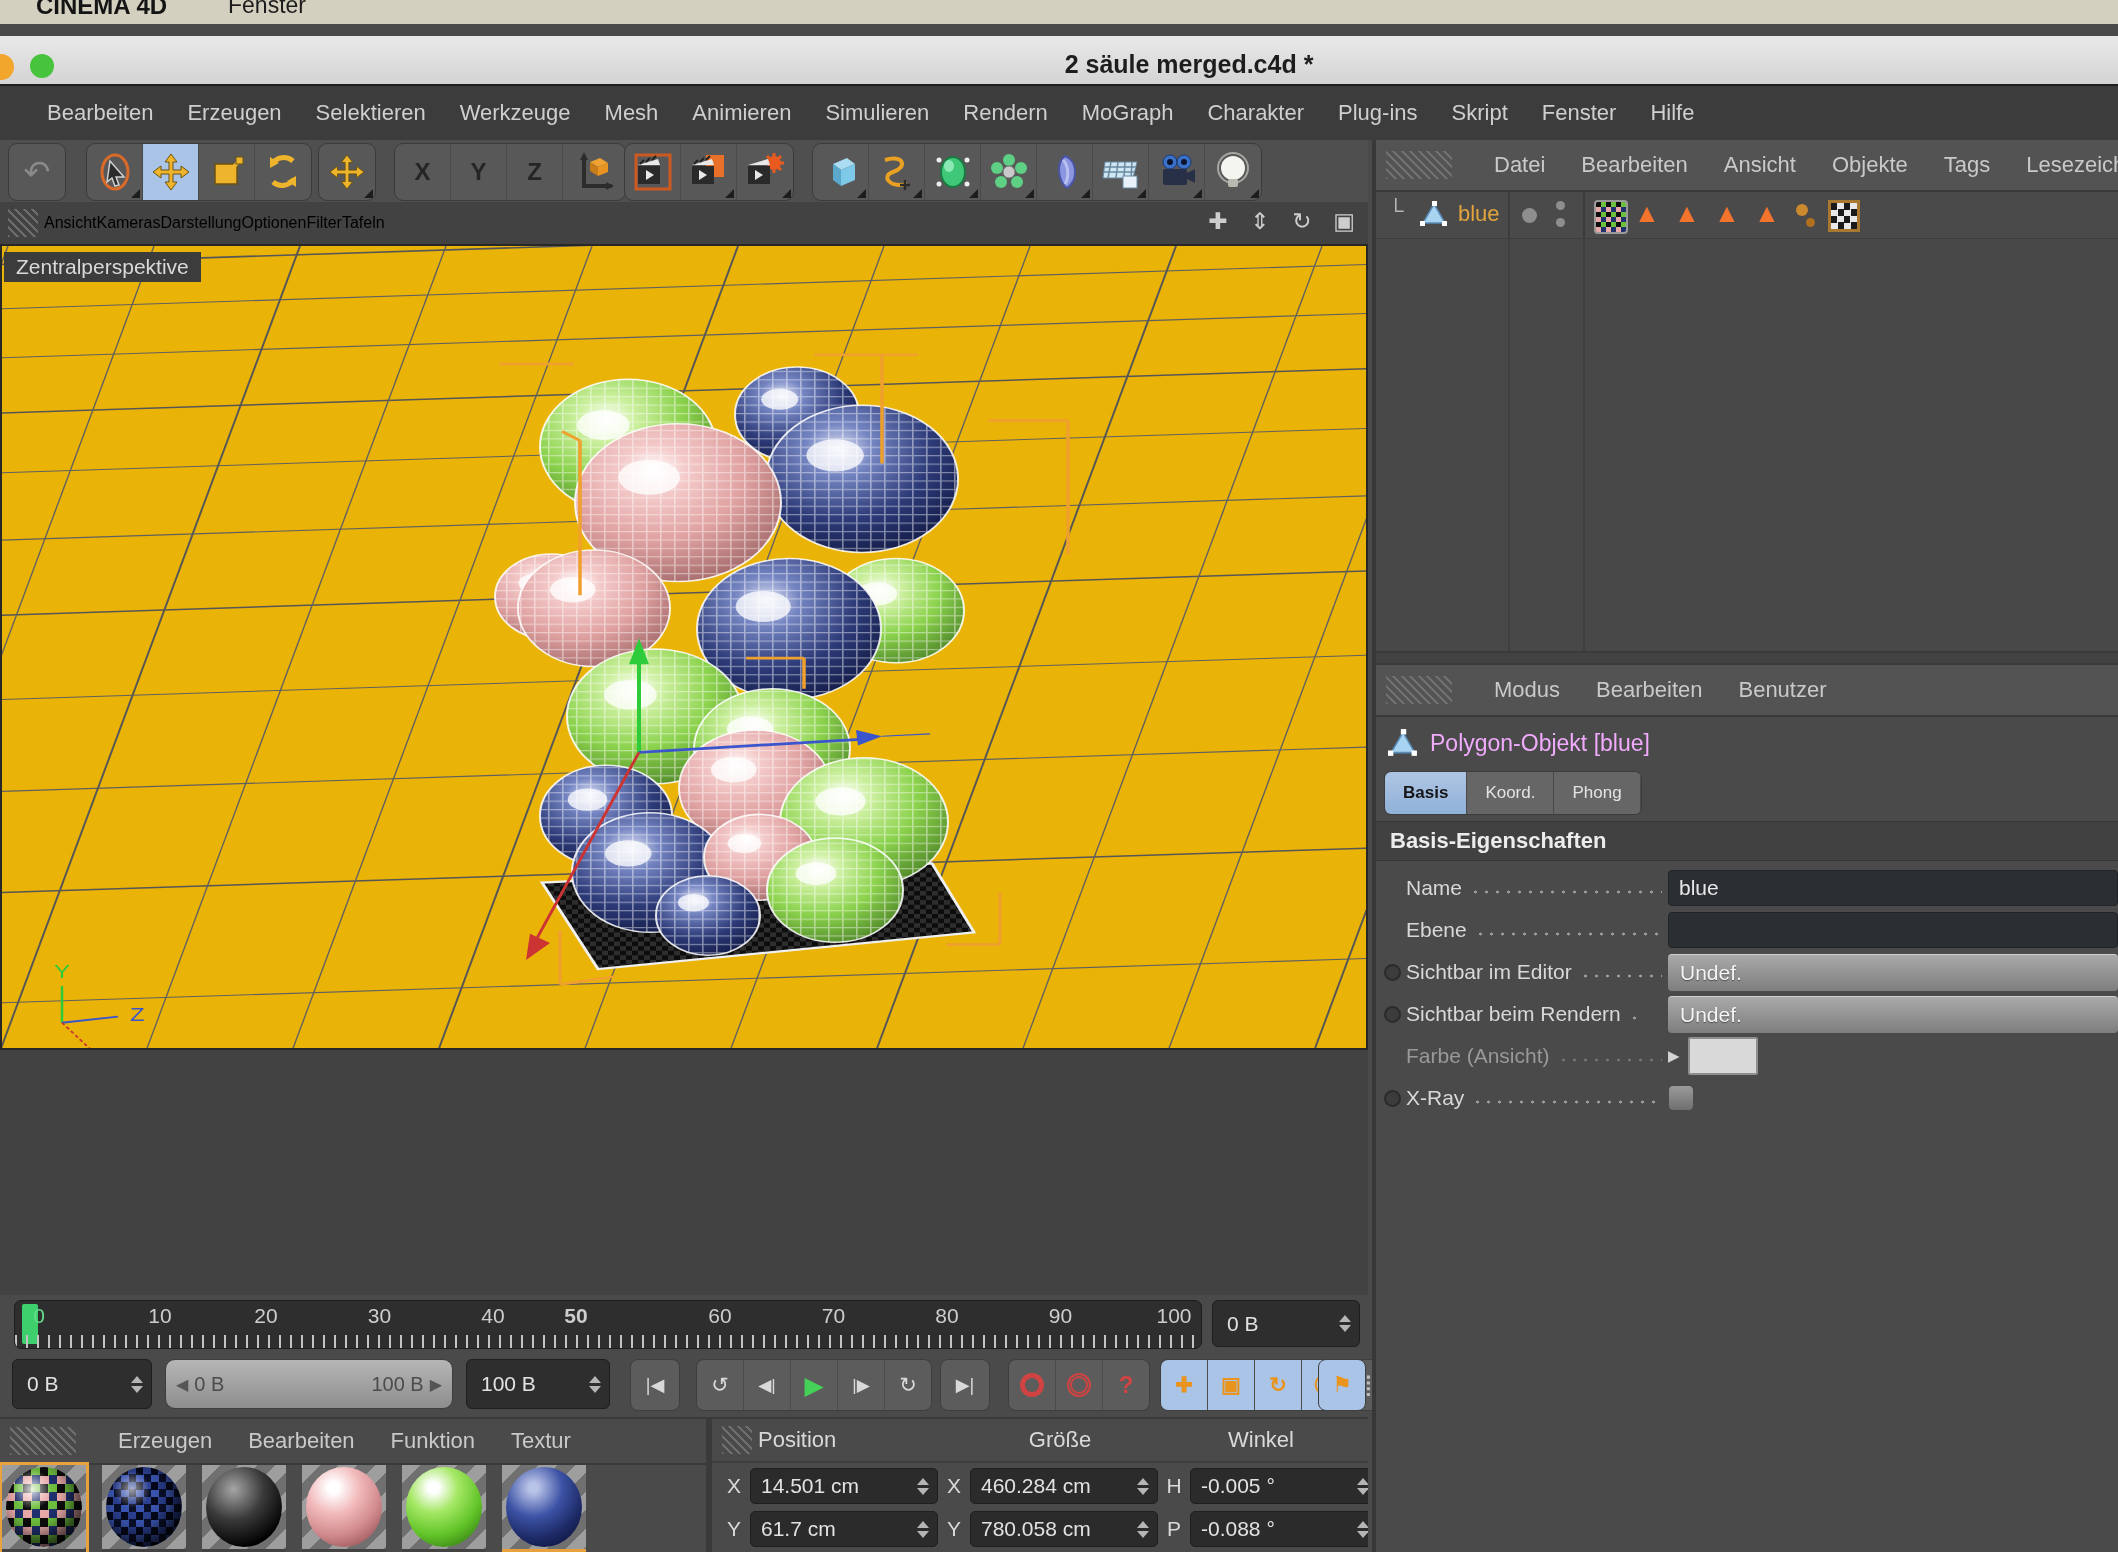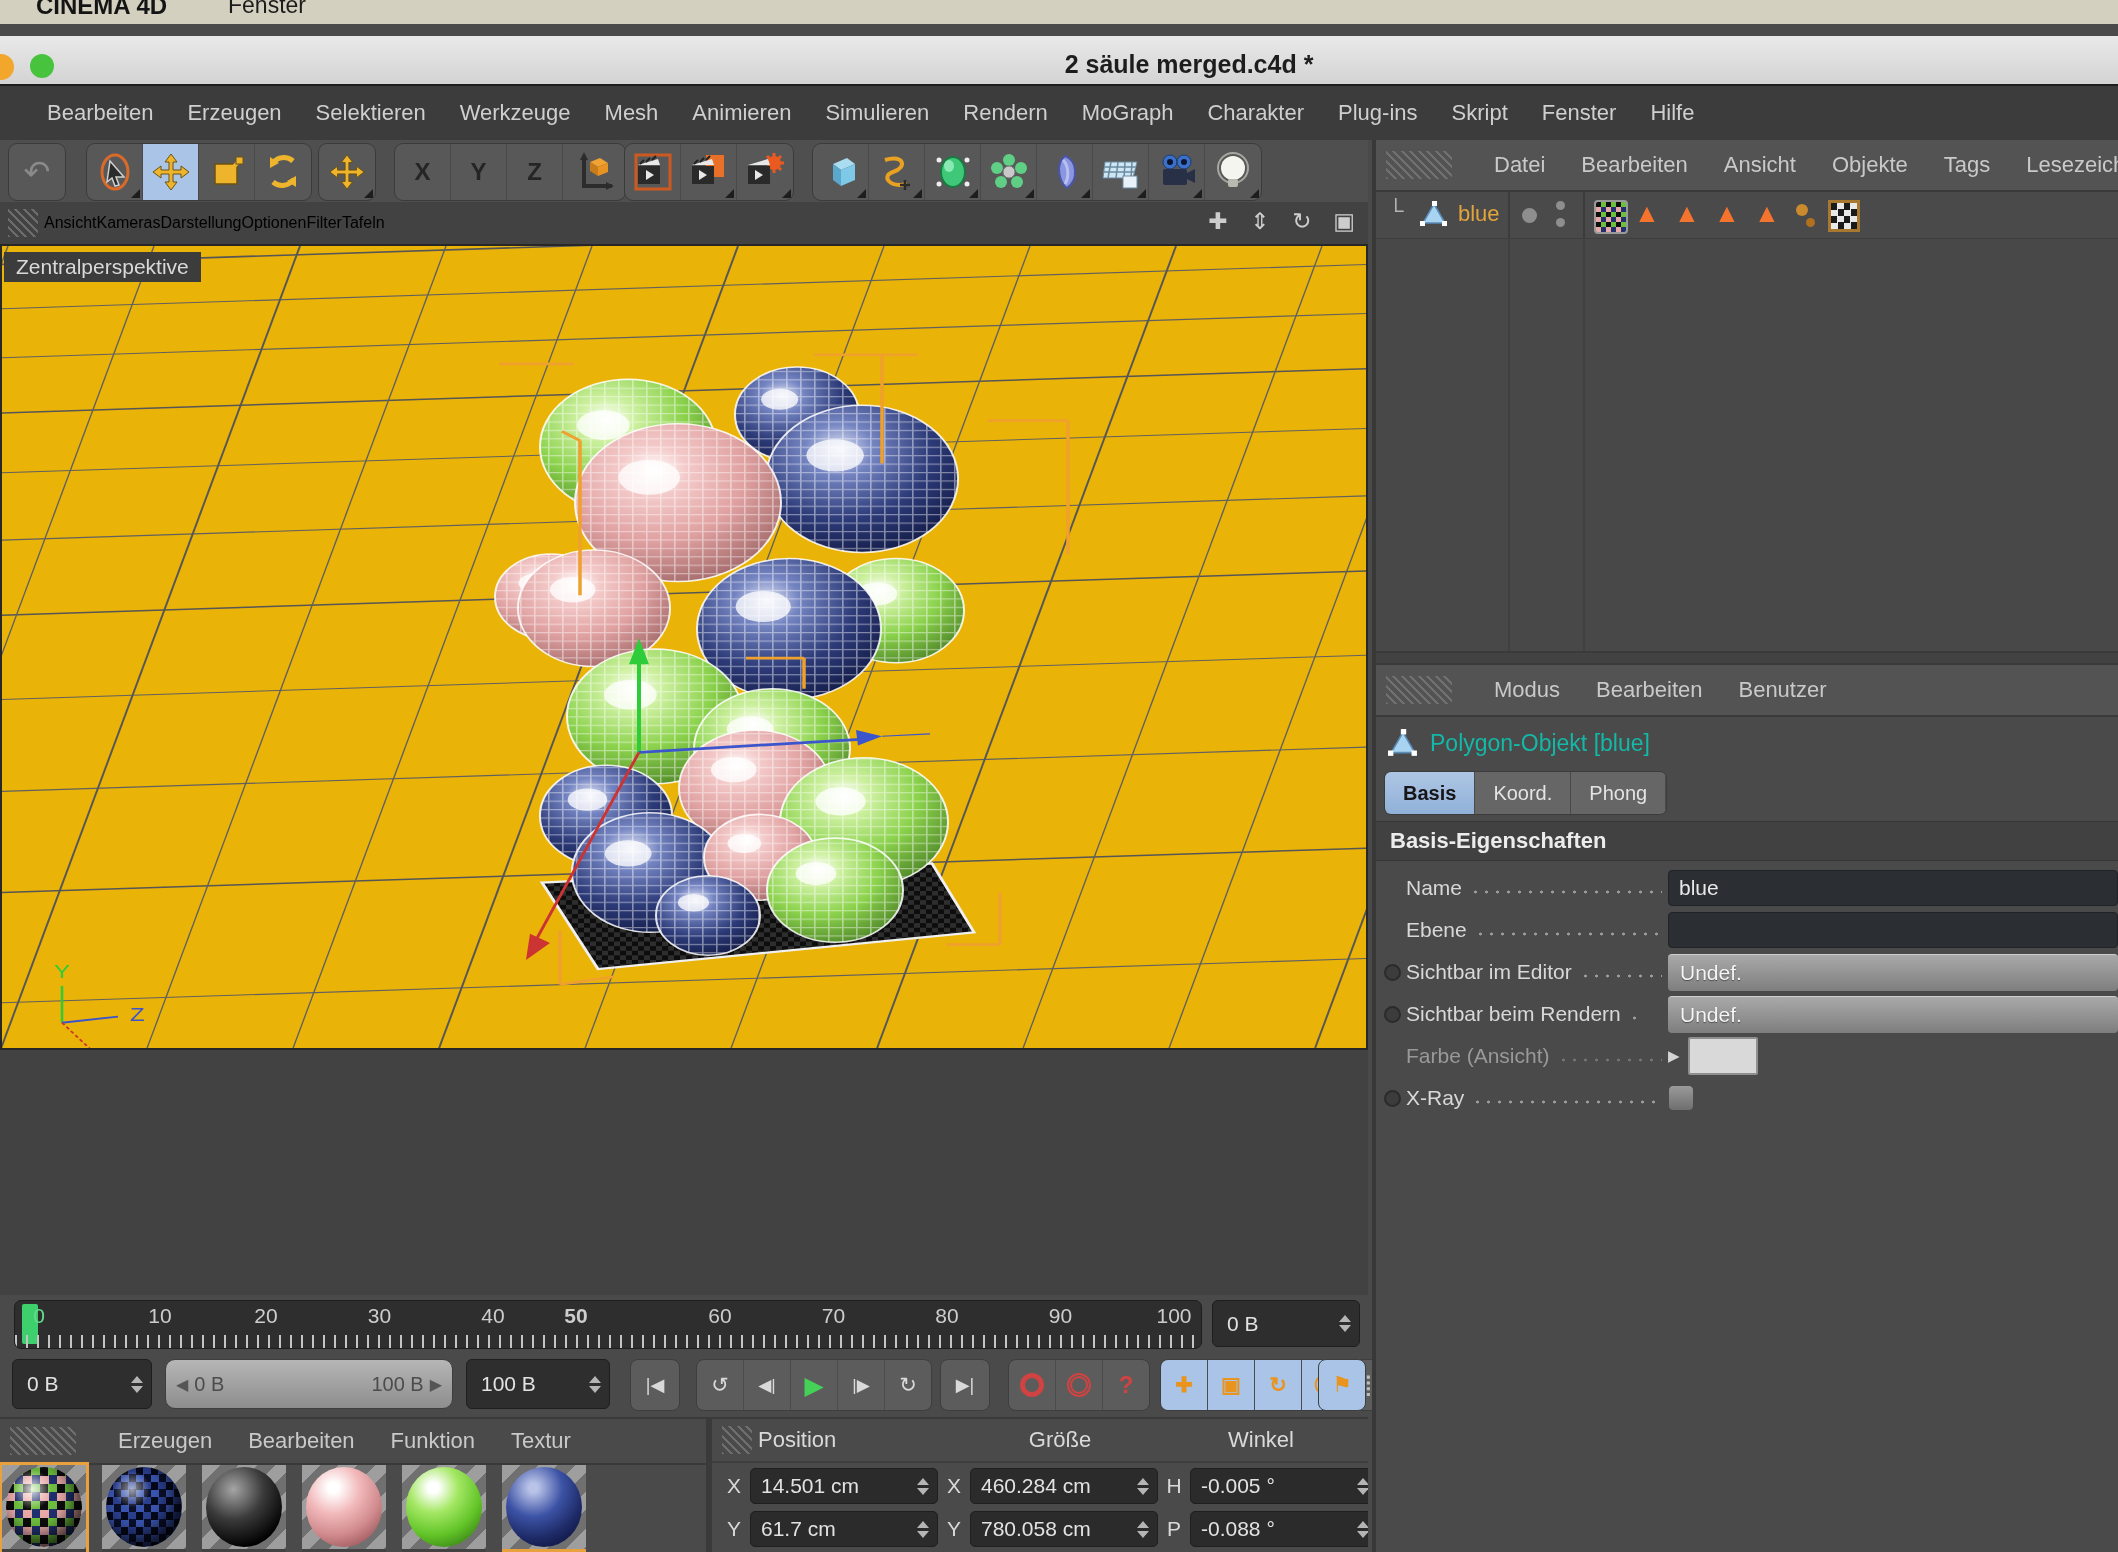--- a/index.html
+++ b/index.html
@@ -46,24 +46,24 @@
   #om-object-row .tree{position:absolute;left:12px;top:6px;color:#b5b5b5;font-size:22px;}
   #om-object-row .oname{position:absolute;left:82px;top:9px;color:#e2a43c;font-size:22px;}
   .vline{position:absolute;top:0;bottom:0;width:2px;background:#3c3c3c;}
   #om-list{position:relative;height:412px;background:#484848;}
   .dot{border-radius:50%;background:#8e8e8e;position:absolute;}
   .tag{position:absolute;top:8px;}
   .tri-tag{color:#f4742e;font-size:26px;line-height:26px;}
   #om-divider{height:10px;background:#424242;border-top:2px solid #3a3a3a;border-bottom:2px solid #3a3a3a;}
   
   #am-title{display:flex;align-items:center;gap:12px;height:52px;padding-left:12px;}
-  #am-title span{font-size:23px;color:#14b8a6;}
+  #am-title span{font-size:23px;color:#f0abfc;}
   #am-tabs{display:flex;height:42px;margin:2px 0 6px 8px;width:max-content;border-radius:7px;overflow:hidden;
            border:1px solid #3c3c3c;}
-  #am-tabs .tab{padding:0 18px;display:flex;align-items:center;font-size:20px;background:#666;
+  #am-tabs .tab{padding:0 18px;display:flex;align-items:center;font-size:17px;background:#666;
                 color:#e3e3e3;border-right:1px solid #4a4a4a;}
   #am-tabs .tab.active{background:linear-gradient(#aec6e4,#90b1d8);color:#161616;font-weight:bold;}
   #am-section{height:38px;background:#414141;display:flex;align-items:center;padding-left:14px;
               font-size:22px;font-weight:bold;color:#ececec;border-top:1px solid #363636;border-bottom:1px solid #363636;}
   .am-row{display:flex;align-items:center;height:42px;position:relative;padding-left:8px;}
   .am-circ{width:13px;height:13px;border-radius:50%;background:#3c3c3c;border:2px solid #2b2b2b;
            margin-right:5px;flex:0 0 auto;}
   .am-circ.none{visibility:hidden;}
   .am-left{display:flex;align-items:center;width:262px;flex:0 0 auto;}
   .am-label{font-size:21px;color:#d8d8d8;white-space:nowrap;}

